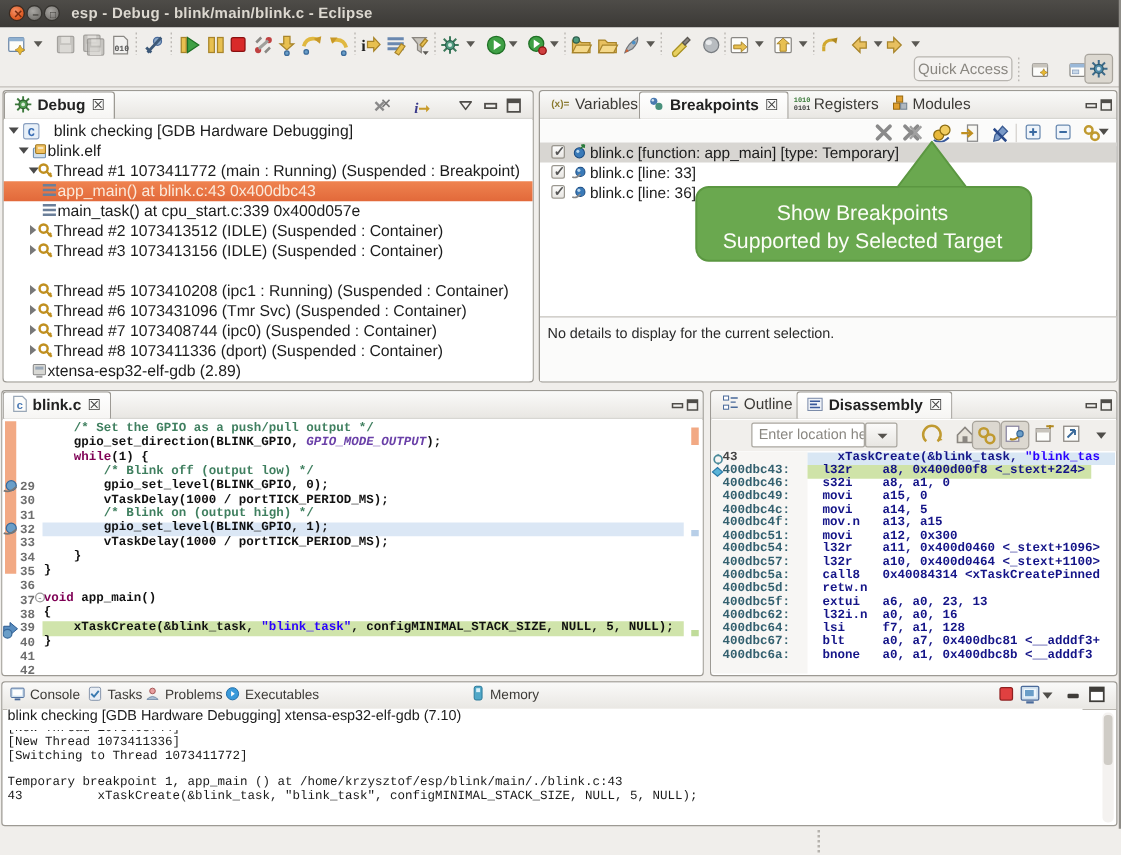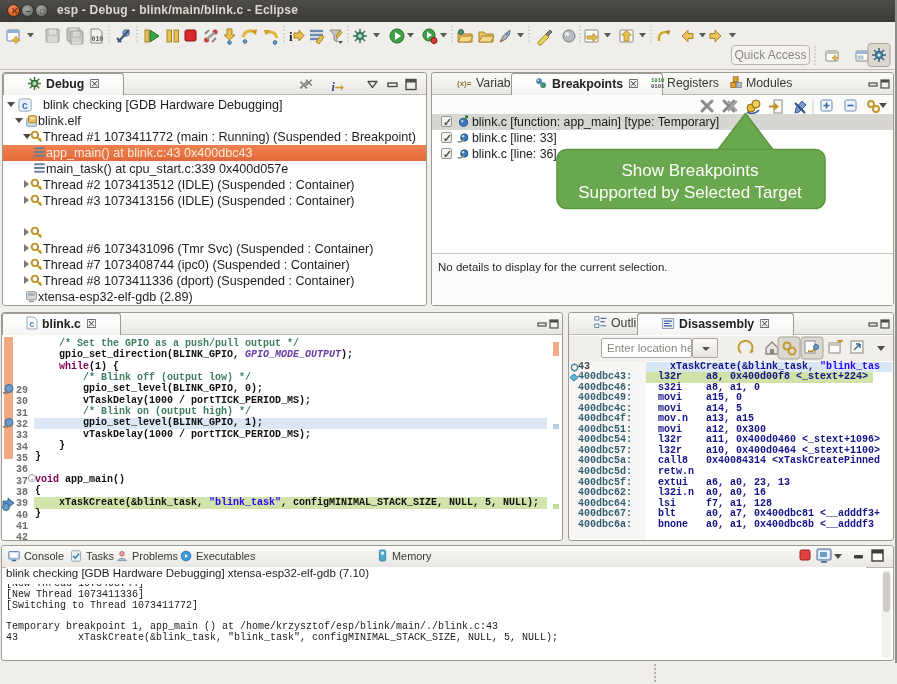--- a/index.html
+++ b/index.html
@@ -17,21 +17,21 @@
 .winbtn::after { position:absolute; left:0; top:0; width:13px; height:13px; text-align:center; line-height:13px; font-size:9px; color:#42341f; font-weight:bold;}
 #btn-close::after { content:"\2715"; color:#7a2d10;}
 #btn-min::after { content:"\2013"; color:#3c3a36;}
 #btn-max::after { content:"\25a1"; color:#3c3a36; font-size:8px;}
 
 #toolbar { left:0; top:22px; width:897px; height:48px; background:#f0eeeb; border-bottom:1px solid #c2bfba; }
 #quickaccess { position:absolute; left:731px; top:45px; width:79px; height:20px; border:1px solid #b8b5b0; border-radius:4px; background:#f4f2f0; color:#8a8781; font-size:12px; text-align:center; line-height:19px;}
 
 .panel { position:absolute; background:#fff; border:1px solid #9d9a94; border-radius:3px; }
 .tabbar { position:absolute; left:0; top:0; right:0; height:22px; background:linear-gradient(#fafaf9,#e9e7e3); border-bottom:1px solid #b9b6b0; border-radius:3px 3px 0 0;}
-.tab { position:absolute; top:0; height:22px; font-size:12.3px; color:#3c3a36; padding:0 23px; line-height:21px; white-space:nowrap;}
+.tab { position:absolute; top:0; height:22px; font-size:12.3px; color:#3c3a36; padding:0 7px; line-height:21px; white-space:nowrap;}
 .tab.active { background:linear-gradient(#ffffff,#f6f5f3); border:1px solid #9d9a94; border-bottom:none; border-radius:3px 3px 0 0; font-weight:bold; color:#222;}
 
 .trow { position:absolute; left:0; white-space:nowrap; font-size:12.6px; color:#1c1c1c; height:16px; line-height:16px;}
 mono, .mono { font-family:"Liberation Mono", monospace; }
 .tclose { margin-left:5px; font-size:12px; color:#444; font-weight:normal;}
 .cticon { display:inline-block; vertical-align:-2px; margin-right:4px; }
 .ctab { font-size:10.9px; padding:0 4px; }
 .ctab .tclose { margin-left:3px; font-size:11px; }
 .ctab.active { padding:0 4px; }
 .bprow { position:absolute; left:0; right:0; height:16px; font-size:12.3px; color:#1c1c1c; line-height:16px; white-space:nowrap;}
@@ -350,20 +350,21 @@
             <path d="M9 9 L14 14 M11 13 l2.5 -2.5" stroke="#c09020" stroke-width="2.2" fill="none"></path>
           </svg></span>
         <span style="position:absolute;left:40px;top:0px;">Thread #3 1073413156 (IDLE) (Suspended : Container)</span>
       </div>
   <div class="trow" style="top:129px; right:0;">
         <span style="position:absolute;left:21px;top:3px;width:0;height:0;border-top:4px solid transparent;border-bottom:4px solid transparent;border-left:5px solid #787878;"></span>
         <span style="position:absolute;left:27px;top:1px;"><svg width="13" height="13" viewBox="0 0 16 16">
             <circle cx="6" cy="6" r="4" fill="none" stroke="#c09020" stroke-width="2.4"></circle>
             <path d="M9 9 L14 14 M11 13 l2.5 -2.5" stroke="#c09020" stroke-width="2.2" fill="none"></path>
           </svg></span>
+        <span style="position:absolute;left:40px;top:0px;">Thread #5 1073410208 (ipc1 : Running) (Suspended : Container)</span>
       </div>
   <div class="trow" style="top:145px; right:0;">
         <span style="position:absolute;left:21px;top:3px;width:0;height:0;border-top:4px solid transparent;border-bottom:4px solid transparent;border-left:5px solid #787878;"></span>
         <span style="position:absolute;left:27px;top:1px;"><svg width="13" height="13" viewBox="0 0 16 16">
             <circle cx="6" cy="6" r="4" fill="none" stroke="#c09020" stroke-width="2.4"></circle>
             <path d="M9 9 L14 14 M11 13 l2.5 -2.5" stroke="#c09020" stroke-width="2.2" fill="none"></path>
           </svg></span>
         <span style="position:absolute;left:40px;top:0px;">Thread #6 1073431096 (Tmr Svc) (Suspended : Container)</span>
       </div>
   <div class="trow" style="top:161px; right:0;">

